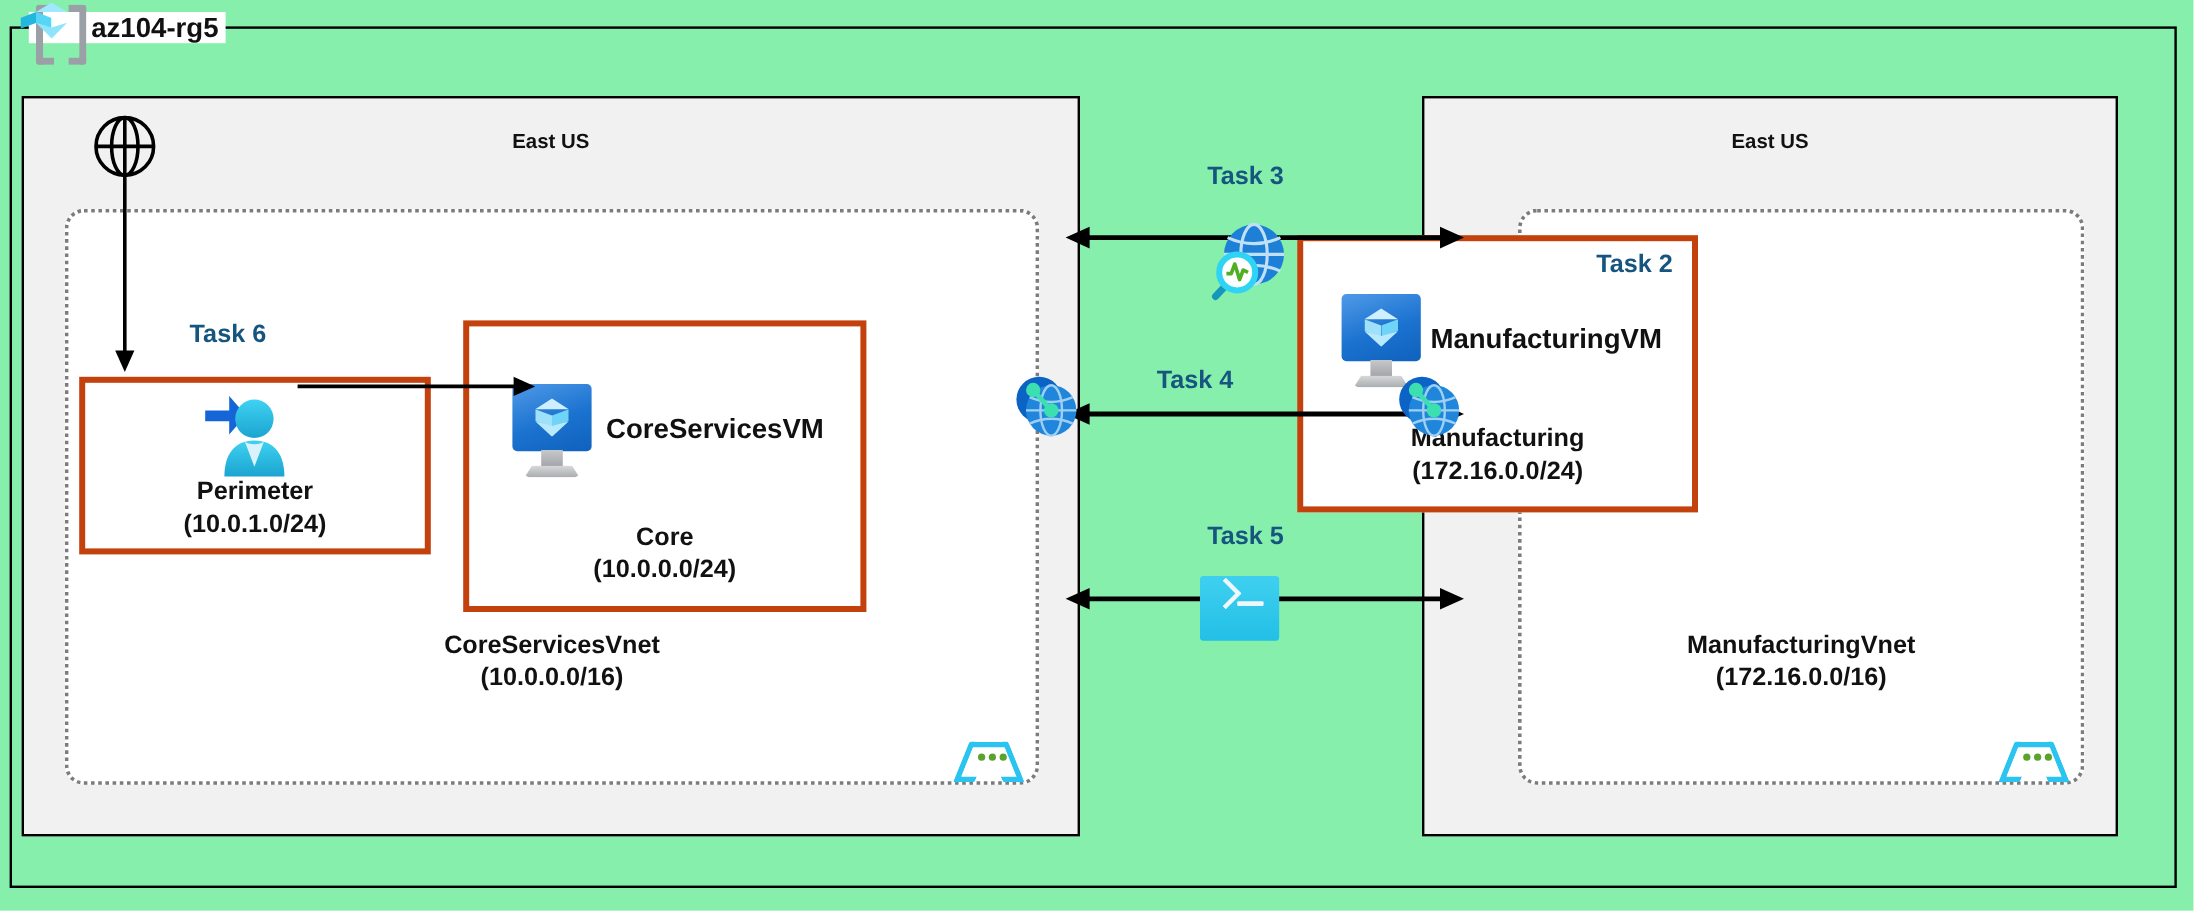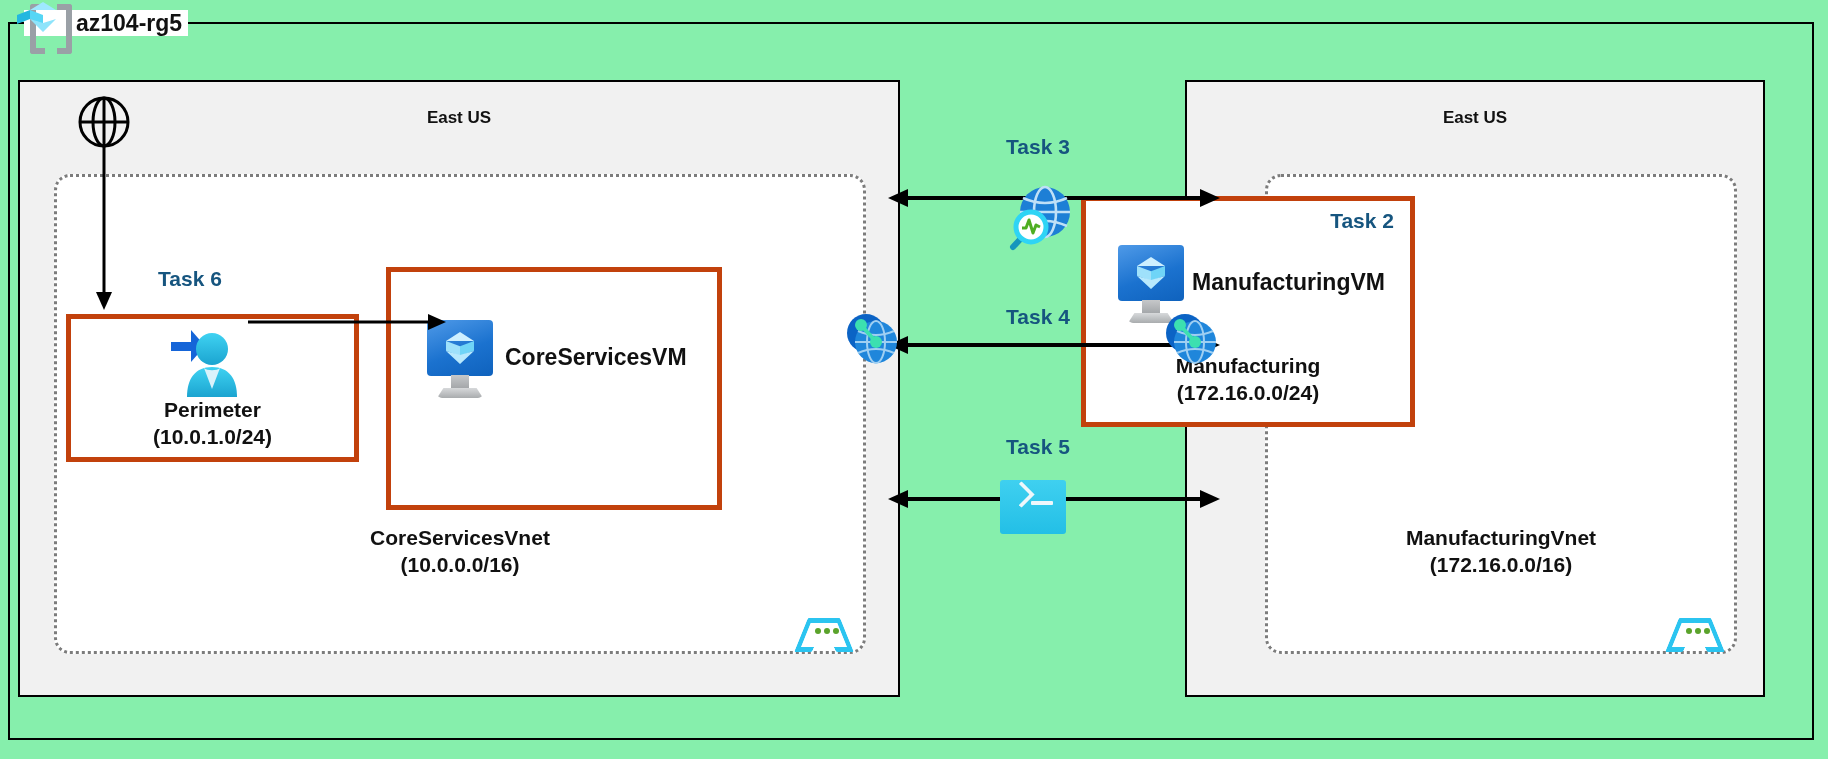--- a/index.html
+++ b/index.html
@@ -174,20 +174,24 @@
         <span class="cube2">
             <i class="t"></i>
             <i class="l"></i>
             <i class="r"></i>
             <i class="b"></i>
           </span>
         <i class="stand"></i>
           <i class="base"></i>
       </span>
       <div class="vm-name" style="left:114px;top:72px;">CoreServicesVM</div>
+      <div class="subnet-label" style="top:163px;">
+        <div>Core</div>
+        <div>(10.0.0.0/24)</div>
+      </div>
     </div>
   </div>
 
   <div class="region" id="region-right">
     <div class="region-title">East US</div>
 
     <div class="vnet" id="vnet-manu">
       <div class="vnet-label">
         <div>ManufacturingVnet</div>
         <div>(172.16.0.0/16)</div>
@@ -262,21 +266,21 @@
         <line x1="20" y1="27" x2="70" y2="27" stroke="#bfe0f7" stroke-width="2.6"></line>
         <path d="M23 13 Q45 23 67 13" fill="none" stroke="#bfe0f7" stroke-width="2.6"></path>
         <path d="M23 41 Q45 31 67 41" fill="none" stroke="#bfe0f7" stroke-width="2.6"></path>
       </g>
       <line x1="13" y1="62" x2="26" y2="48" stroke="#1596bd" stroke-width="6" stroke-linecap="round"></line>
       <circle cx="31" cy="42" r="15" fill="#ffffff" stroke="#2fd4f5" stroke-width="5"></circle>
       <polyline points="22,43 26,43 29,35 33,48 36,40 40,42" fill="none" stroke="#4fae22" stroke-width="3" stroke-linejoin="round"></polyline>
     </svg>
   </span>
 
-  <div class="task" style="left:1006px;top:305px;">Task 4</div>
+  <div class="task" style="left:964px;top:305px;">Task 4</div>
   <span class="arrow" style="left:888px;top:335px;">
     <svg width="332" height="20">
       <line x1="16" y1="10" x2="316" y2="10" stroke="#000" stroke-width="4"></line>
       <polygon points="0,10 20,1 20,19" fill="#000"></polygon>
       <polygon points="332,10 312,1 312,19" fill="#000"></polygon>
     </svg>
   </span>
 
   <div class="task" style="left:1006px;top:435px;">Task 5</div>
   <span class="arrow" style="left:888px;top:489px;">

